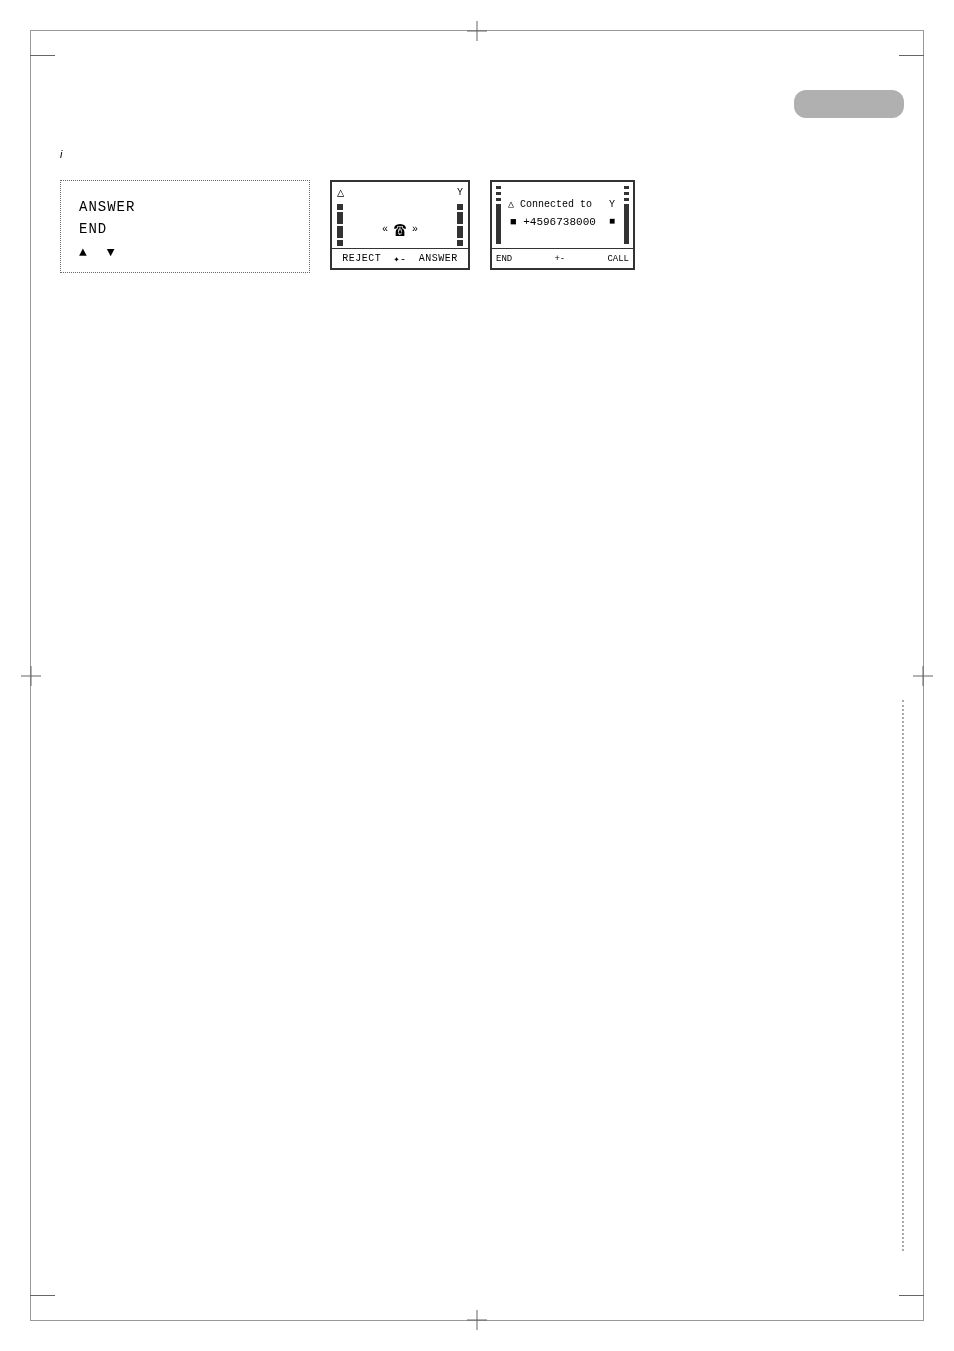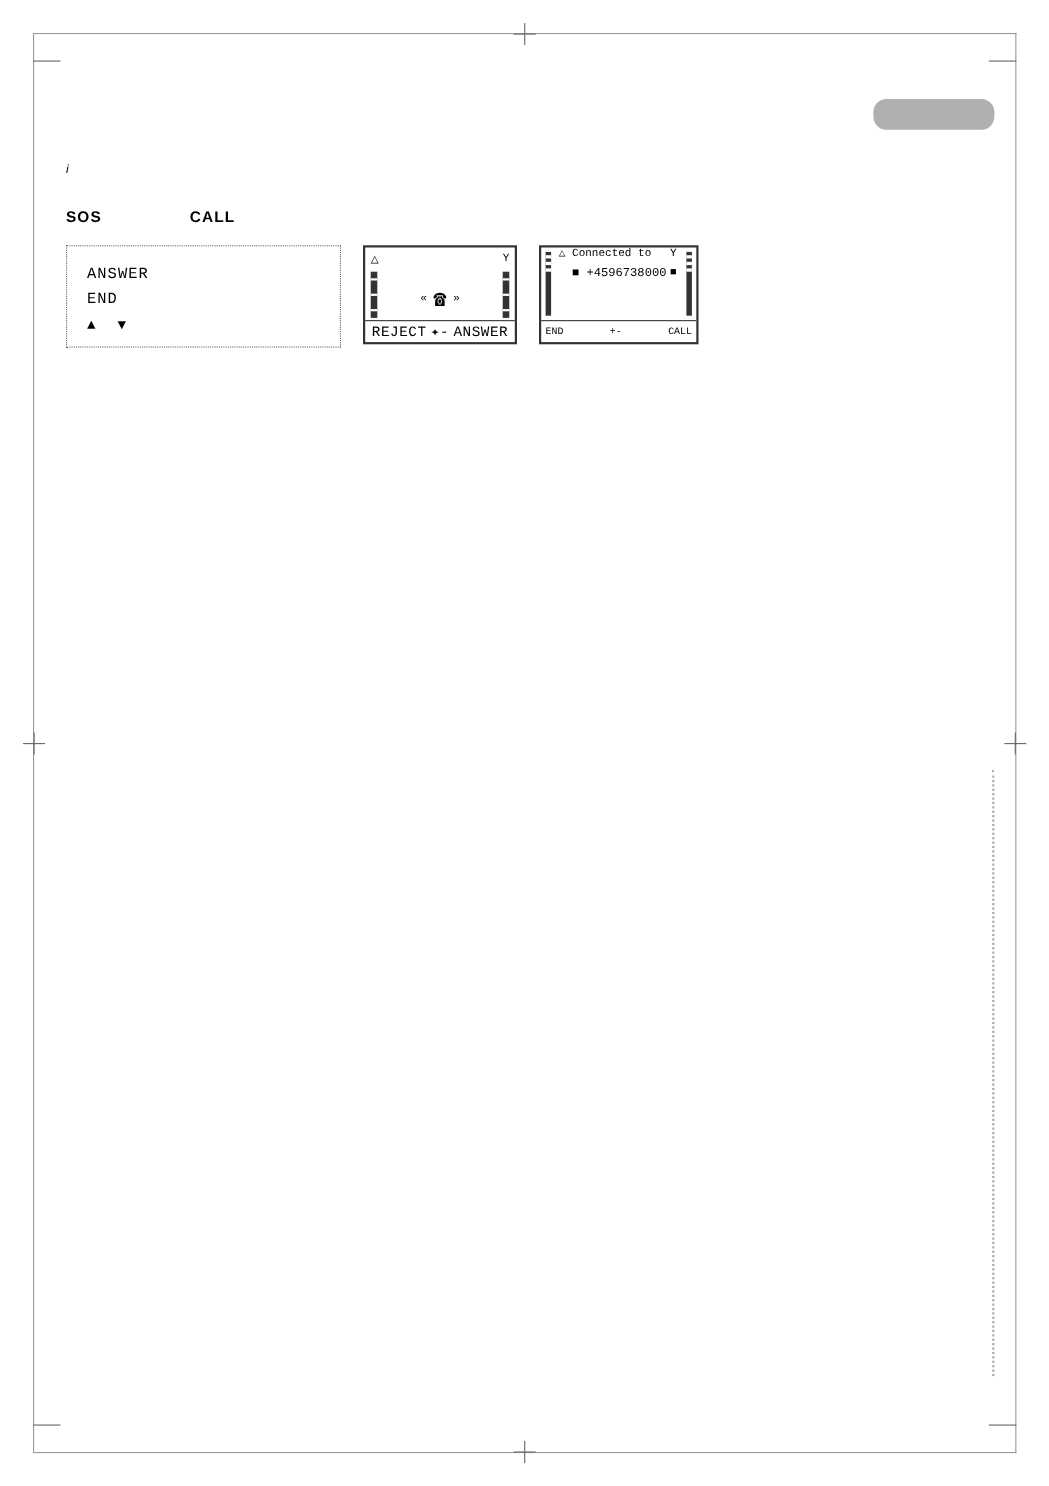--- a/index.html
+++ b/index.html
@@ -251,21 +251,21 @@
       position: absolute;
       bottom: 0;
       left: 0;
       right: 0;
       height: 20px;
       border-top: 1.5px solid #333;
       display: flex;
       align-items: center;
       justify-content: space-around;
       padding: 0 4px;
-      font-size: 13px;
+      font-size: 10px;
       letter-spacing: 0.5px;
     }
 
     
     .side-bar-left {
       position: absolute;
       left: 5px;
       top: 22px;
       bottom: 22px;
       width: 6px;
@@ -289,21 +289,21 @@
     
     .diagram-connected {
       border: 2px solid #333;
       width: 145px;
       height: 90px;
       position: relative;
       font-family: 'Courier New', monospace;
       font-size: 10px;
     }
     .diagram-connected .conn-top {
-      padding: 0 4px 2px 4px;
+      padding: 16px 4px 2px 4px;
       font-size: 10px;
       line-height: 1.4;
     }
     .diagram-connected .conn-number {
       font-size: 11px;
       padding: 2px 4px;
     }
     .diagram-connected .conn-bottom {
       position: absolute;
       bottom: 0;
@@ -378,24 +378,20 @@
 
 <div class="content">
 
 
 
   <p class="para" style="margin-top: 16px;">
     <sup class="icon-i">i</sup>
   </p>
 
 
-  <div class="sos-call-row">
-    <span>SOS</span>
-    <span>CALL</span>
-  </div>
 
   <div class="diagrams-row">
 
     <div class="diagram-menu">
       <div class="menu-item">ANSWER</div>
       <div class="menu-item">END</div>
       <div class="nav-arrows">
         <span>▲</span>
         <span>▼</span>
       </div>
@@ -443,21 +439,21 @@
         <div style="height:3px;background:#fff;margin:3px 0;"></div>
         <div style="height:3px;background:#fff;margin:3px 0;"></div>
         <div style="height:3px;background:#fff;margin:3px 0;"></div>
       </div>
 
       <div class="conn-top" style="padding-left: 16px;">
         <span>△</span>
         <span>Connected to</span>
         <span style="float:right; margin-right: 14px;">Y</span>
       </div>
-      <div class="conn-number" style="padding-left: 28px;">
+      <div class="conn-number" style="padding-left: 18px;">
         <span>■</span>
         <span>+4596738000</span>
         <span style="float:right; margin-right: 14px; font-size:10px;">■</span>
       </div>
 
       <div class="conn-bottom">
         <span>END</span>
         <span>+-</span>
         <span>CALL</span>
       </div>

